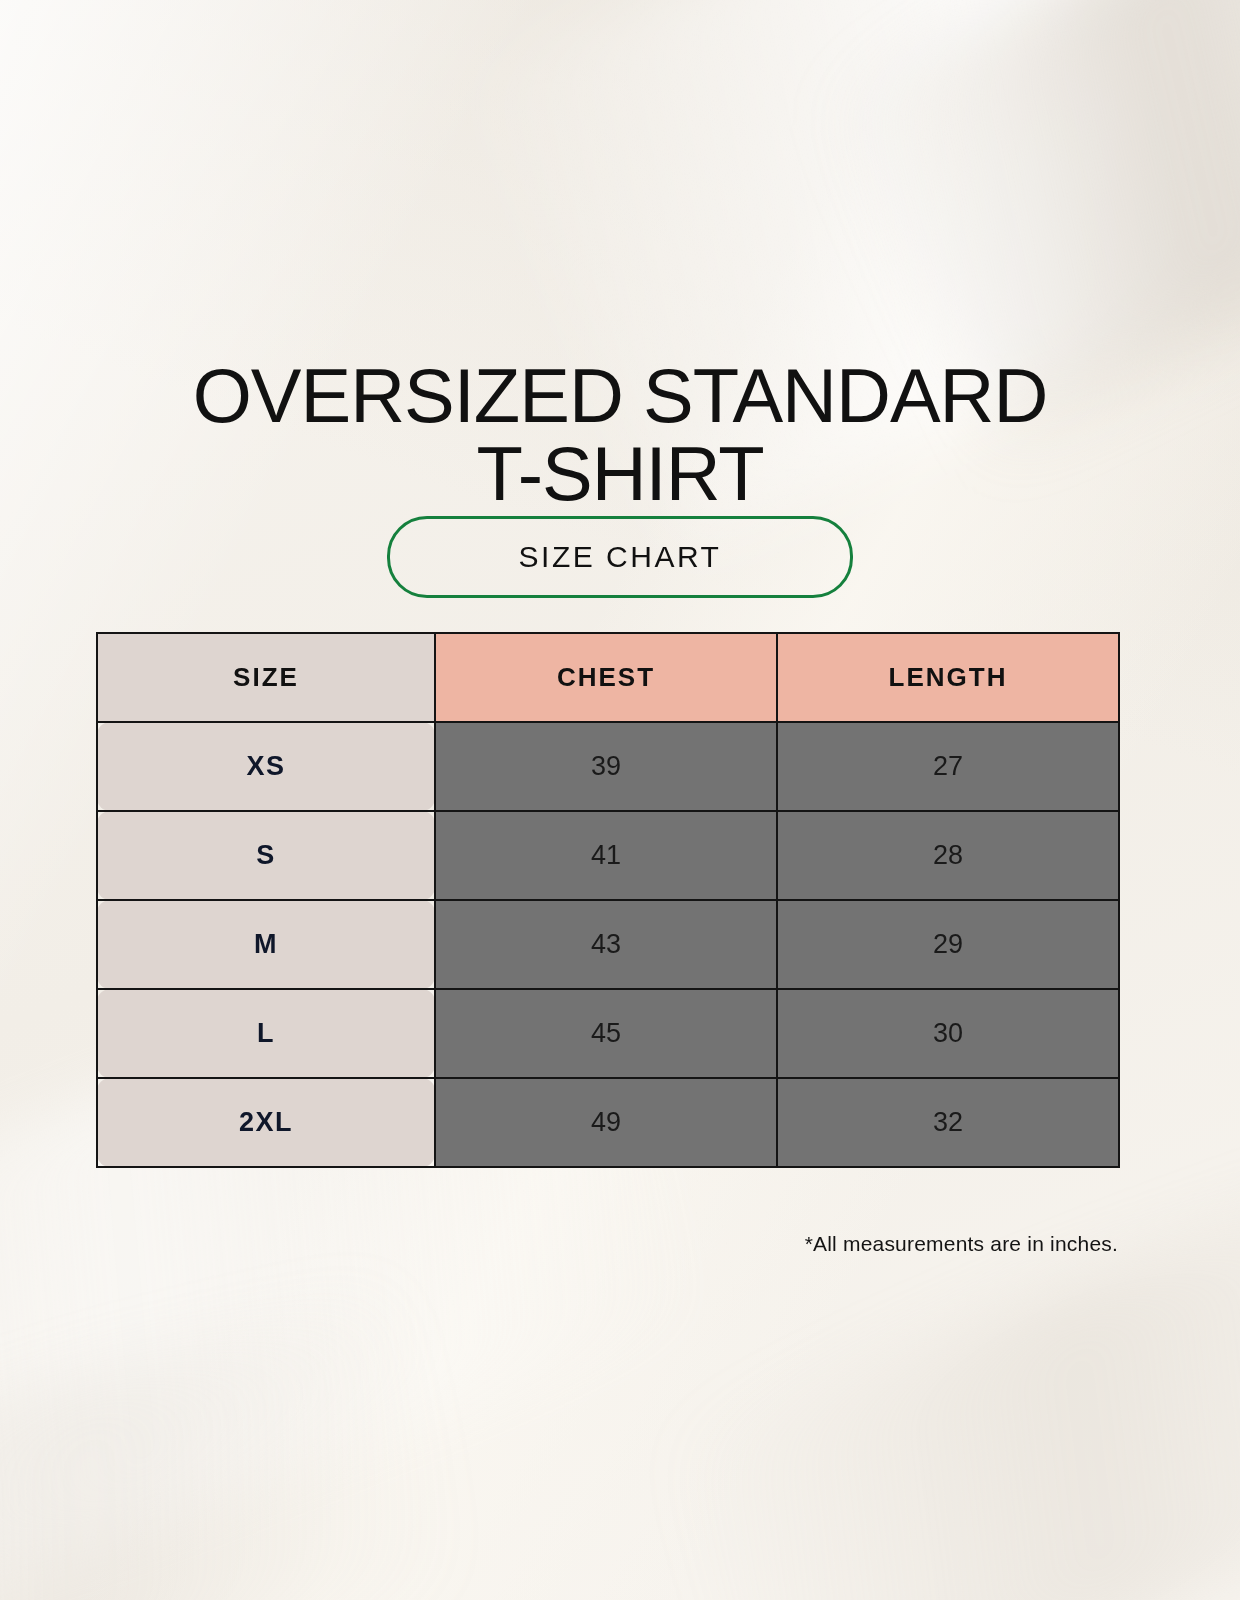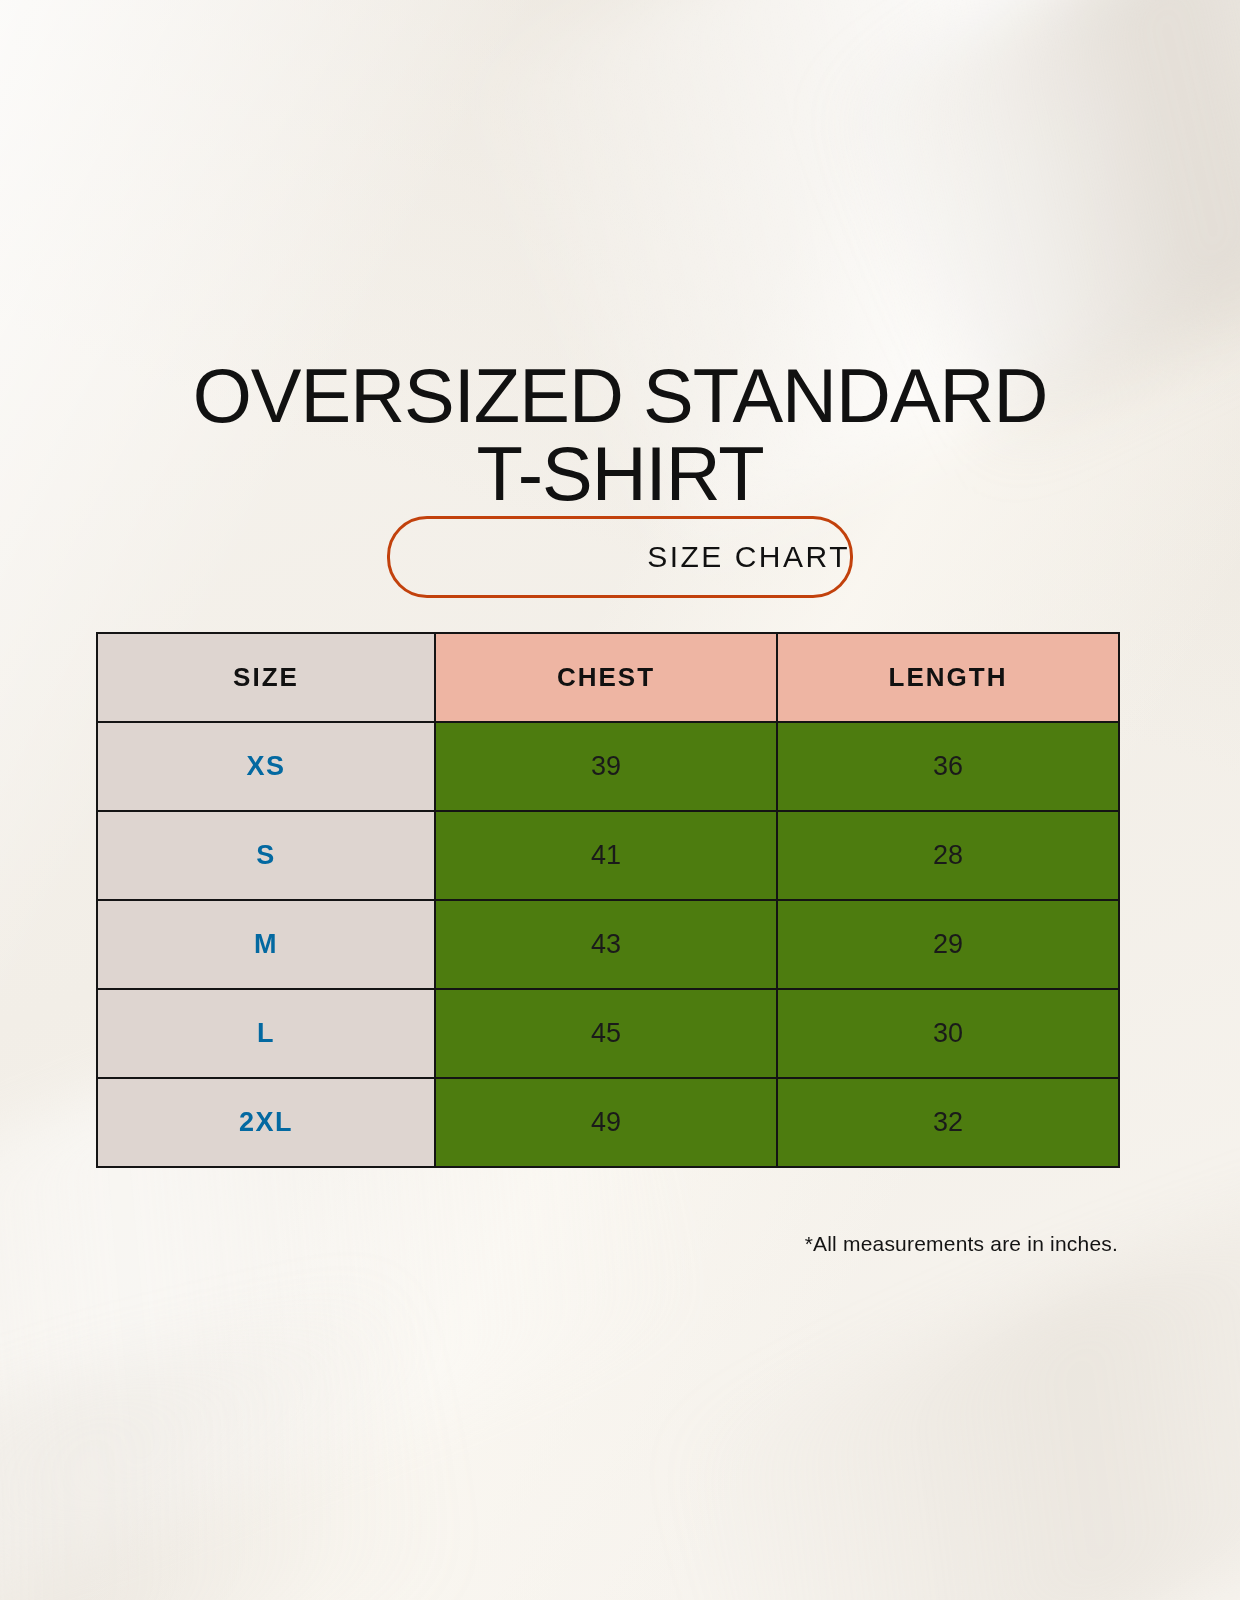--- a/index.html
+++ b/index.html
@@ -65,25 +65,25 @@
     white-space: pre-line;
   }
 
   .pill {
     position: absolute;
     top: 516px;
     left: 50%;
     transform: translateX(-50%);
     width: 460px;
     height: 76px;
-    border: 3px solid #c2410c;
+    border: 3px solid #15803d;
     border-radius: 40px;
     display: flex;
     align-items: center;
-    justify-content: flex-end;
+    justify-content: center;
     background: transparent;
   }
   .pill span {
     font-size: 30px;
     letter-spacing: 2.5px;
     font-weight: 500;
     color: #111111;
     text-transform: uppercase;
   }
 
@@ -122,24 +122,25 @@
     font-size: 26px;
     letter-spacing: 2px;
     font-weight: bold;
     color: #111111;
   }
   td.cell-size {
     background: #ded5d0;
     font-size: 27px;
     font-weight: bold;
     letter-spacing: 1.5px;
-    color: #0369a1;
+    color: #0f172a;
+    border-radius: 13px;
   }
   td.cell-value {
-    background: #4d7c0f;
+    background: #737373;
     font-size: 27px;
     font-weight: 400;
     color: #1a1a1a;
   }
 
   .footnote {
     position: absolute;
     top: 1232px;
     left: 0;
     width: 1118px;
@@ -179,21 +180,21 @@
         <tr>
           <th class="head-size">SIZE</th>
           <th class="head-measure">CHEST</th>
           <th class="head-measure">LENGTH</th>
         </tr>
       </thead>
       <tbody>
         <tr>
           <td class="cell-size">XS</td>
           <td class="cell-value">39</td>
-          <td class="cell-value">36</td>
+          <td class="cell-value">27</td>
         </tr>
         <tr>
           <td class="cell-size">S</td>
           <td class="cell-value">41</td>
           <td class="cell-value">28</td>
         </tr>
         <tr>
           <td class="cell-size">M</td>
           <td class="cell-value">43</td>
           <td class="cell-value">29</td>

